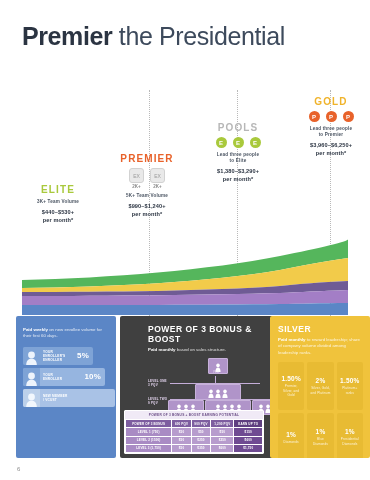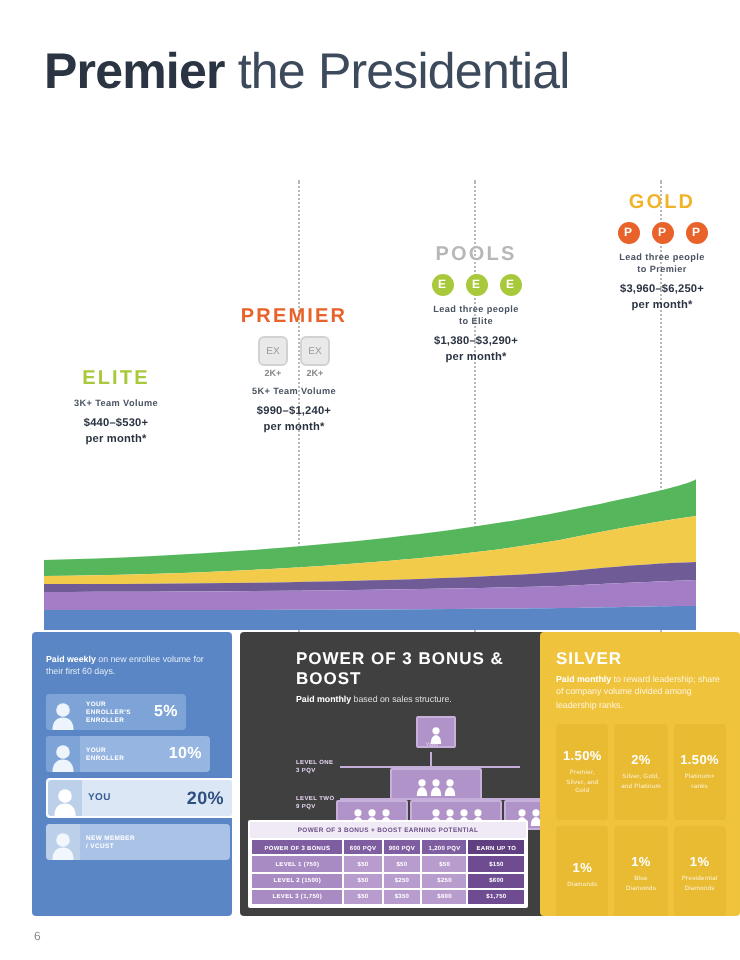--- a/index.html
+++ b/index.html
@@ -408,30 +408,20 @@
                 <path d="M1.2,15 C1.2,10.6 3.6,8.8 6.5,8.8 C9.4,8.8 11.8,10.6 11.8,15 Z" fill="#eef4fc"></path>
               </svg>
           </div>
           <div class="fs-lbl">
             <div>YOUR</div>
             <div>ENROLLER</div>
           </div>
           <div class="fs-pct">10%</div>
         </div>
 
-        <div class="fs-row fs-r3">
-          <div class="fs-av" style="background:#bcd0ea;">
-            <svg width="13" height="15" viewBox="0 0 13 15">
-                <circle cx="6.5" cy="5" r="3.4" fill="#ffffff"></circle>
-                <path d="M1.2,15 C1.2,10.6 3.6,8.8 6.5,8.8 C9.4,8.8 11.8,10.6 11.8,15 Z" fill="#ffffff"></path>
-              </svg>
-          </div>
-          <div class="fs-lbl">YOU</div>
-          <div class="fs-pct">20%</div>
-        </div>
 
         <div class="fs-row fs-r4">
           <div class="fs-av" style="background:#bcd0ea;">
             <svg width="13" height="15" viewBox="0 0 13 15">
                 <circle cx="6.5" cy="5" r="3.4" fill="#f2f7fd"></circle>
                 <path d="M1.2,15 C1.2,10.6 3.6,8.8 6.5,8.8 C9.4,8.8 11.8,10.6 11.8,15 Z" fill="#f2f7fd"></path>
               </svg>
           </div>
           <div class="fs-lbl">
             <div>NEW MEMBER</div>

